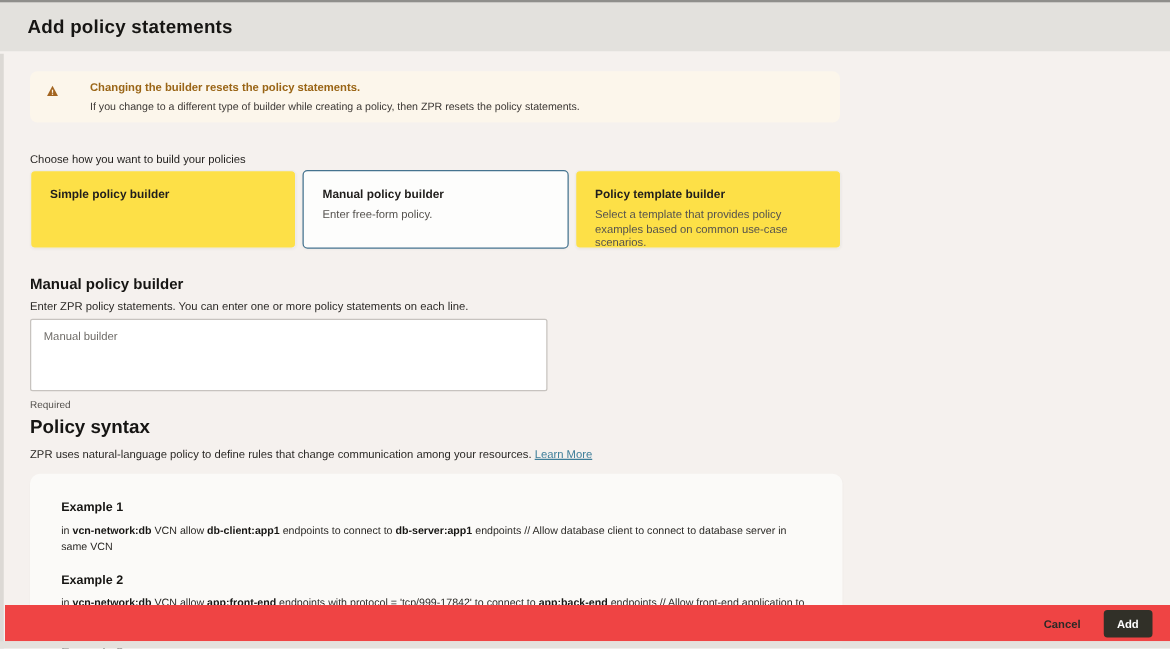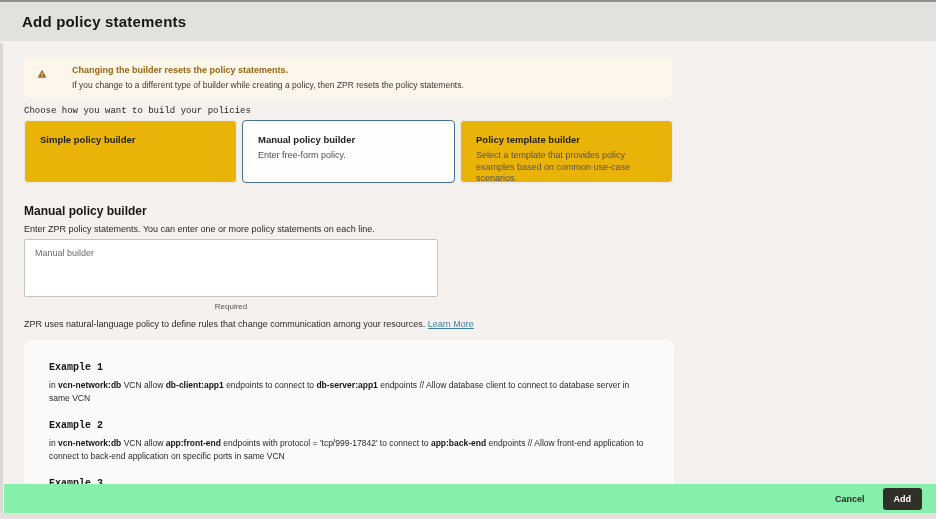--- a/index.html
+++ b/index.html
@@ -26,62 +26,62 @@
   
   .banner {
     width:648px; background:#fcf6eb; border-radius:6px;
     padding:7px 12px 7px 13px; display:flex; gap:25px;
   }
   .banner .warn-ic { flex:0 0 auto; margin-top:1px; }
   .banner-title { font-size:9px; font-weight:bold; color:#9a6516; line-height:13px; }
   .banner-desc  { font-size:8.5px; color:#3c3835; line-height:12px; margin-top:2px; }
 
   
-  .choose-label { margin-top:8px; font-size:9px; color:#201e1c; line-height:11px;font-family:Liberation Mono, monospace; }
+  .choose-label { margin-top:24px; font-size:9px; color:#201e1c; line-height:11px; }
   .cards { display:flex; gap:5px; margin-top:3px; }
   .card {
-    width:213px; height:63px; background:#eab308; border:1px solid #edebe8;
+    width:213px; height:63px; background:#fde047; border:1px solid #edebe8;
     border-radius:4px; padding:13px 15px; cursor:pointer;
     box-shadow:0 1px 2px rgba(0,0,0,0.03);
   }
   .card.selected { border:1.5px solid #45738f; background:#fdfdfc; }
   .card-title { font-size:9.5px; font-weight:bold; color:#201e1c; line-height:12px; }
   .card-desc  { font-size:9px; color:#55524e; line-height:11.5px; margin-top:4px; }
 
   
   .section-title { margin-top:21px; font-size:12px; font-weight:bold; color:#161513; }
   .section-desc  { margin-top:6px; font-size:9px; color:#2b2926; line-height:11px; }
   textarea.manual {
     margin-top:4px; width:414px; height:58px; resize:none;
     border:1px solid #c7c3bf; border-radius:2px; background:#ffffff;
     padding:8px 10px; font-family:"Liberation Sans", sans-serif;
     font-size:9px; color:#201e1c; outline:none;
   }
   textarea.manual::placeholder { color:#6f6c68; opacity:1; }
-  .required { width:414px; text-align:center; font-size:8px; color:#55524e; margin-top:1px; }
+  .required { width:414px; text-align:left; font-size:8px; color:#55524e; margin-top:1px; }
 
   
   .syntax-title { margin-top:5px; font-size:15px; font-weight:bold; color:#161513; }
   .syntax-desc  { margin-top:8px; font-size:9px; color:#2b2926; line-height:11px; }
   a.learn-more { color:#3e7e99; text-decoration:underline; cursor:pointer; }
 
   .examples {
     margin-top:10px; width:650px; min-height:220px;
     background:#fbfaf8; border-radius:8px; padding:22px 25px;
     box-shadow:0 1px 2px rgba(0,0,0,0.03);
   }
   .example + .example { margin-top:16px; }
-  .example-title { font-size:10px; font-weight:bold; color:#161513;font-family:Liberation Mono, monospace; }
+  .example-title { font-size:10px; font-weight:bold; color:#161513; }
   .example-text  { font-size:8.5px; color:#2b2926; line-height:12.5px; margin-top:6px; max-width:602px; }
   .example-text b { font-weight:bold; color:#161513; }
 
   
   .footer {
     position:absolute; left:4px; right:0; bottom:6px; height:29px;
-    background:#86efac; display:flex; align-items:center; justify-content:flex-end;
+    background:#ef4444; display:flex; align-items:center; justify-content:flex-end;
     padding-right:14px; gap:16px;
   }
   .btn-cancel {
     background:none; border:none; font-family:"Liberation Sans", sans-serif;
     font-size:9px; font-weight:bold; color:#2b2926; cursor:pointer; padding:4px 2px;
   }
   .btn-add {
     background:#313028; border:none; border-radius:3px; color:#ffffff;
     font-family:"Liberation Sans", sans-serif; font-size:9px; font-weight:bold;
     padding:6px 11px; cursor:pointer;
@@ -127,20 +127,21 @@
         <div class="card-title">Policy template builder</div>
         <div class="card-desc">Select a template that provides policy examples based on common use-case scenarios.</div>
       </div>
     </div>
 
     <div class="section-title">Manual policy builder</div>
     <div class="section-desc">Enter ZPR policy statements. You can enter one or more policy statements on each line.</div>
     <textarea class="manual" placeholder="Manual builder" style=""></textarea>
     <div class="required">Required</div>
 
+    <div class="syntax-title">Policy syntax</div>
     <div class="syntax-desc"><span>ZPR uses natural-language policy to define rules that change communication among your resources.</span> <a class="learn-more">Learn More</a></div>
 
     <div class="examples">
         <div class="example">
           <div class="example-title">Example 1</div>
           <div class="example-text"><span>in </span><b>vcn-network:db</b><span> VCN allow </span><b>db-client:app1</b><span> endpoints to connect to </span><b>db-server:app1</b><span> endpoints // Allow database client to connect to database server in same VCN</span></div>
         </div>
         <div class="example">
           <div class="example-title">Example 2</div>
           <div class="example-text"><span>in </span><b>vcn-network:db</b><span> VCN allow </span><b>app:front-end</b><span> endpoints with protocol = 'tcp/999-17842' to connect to </span><b>app:back-end</b><span> endpoints // Allow front-end application to connect to back-end application on specific ports in same VCN</span></div>

